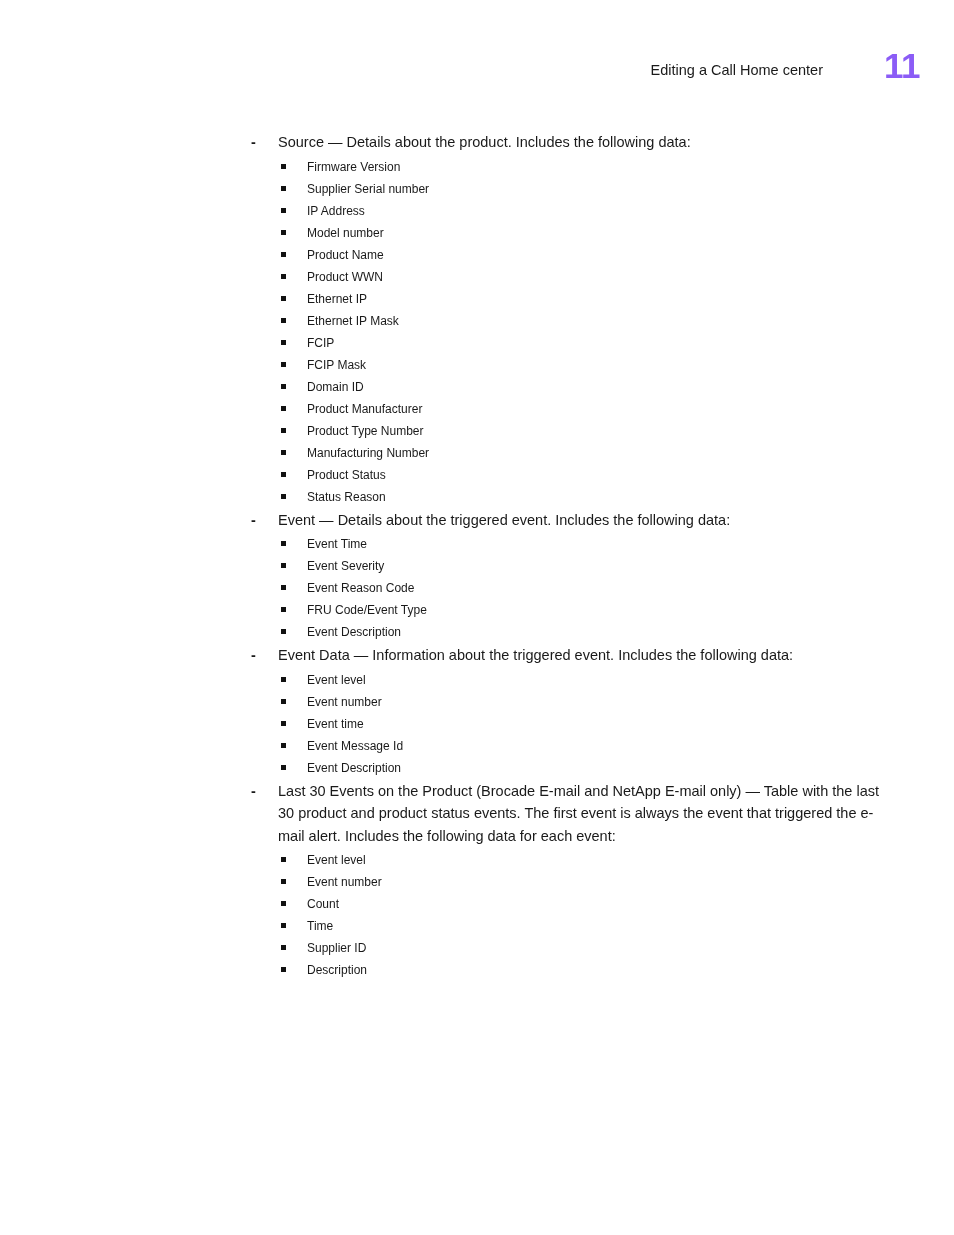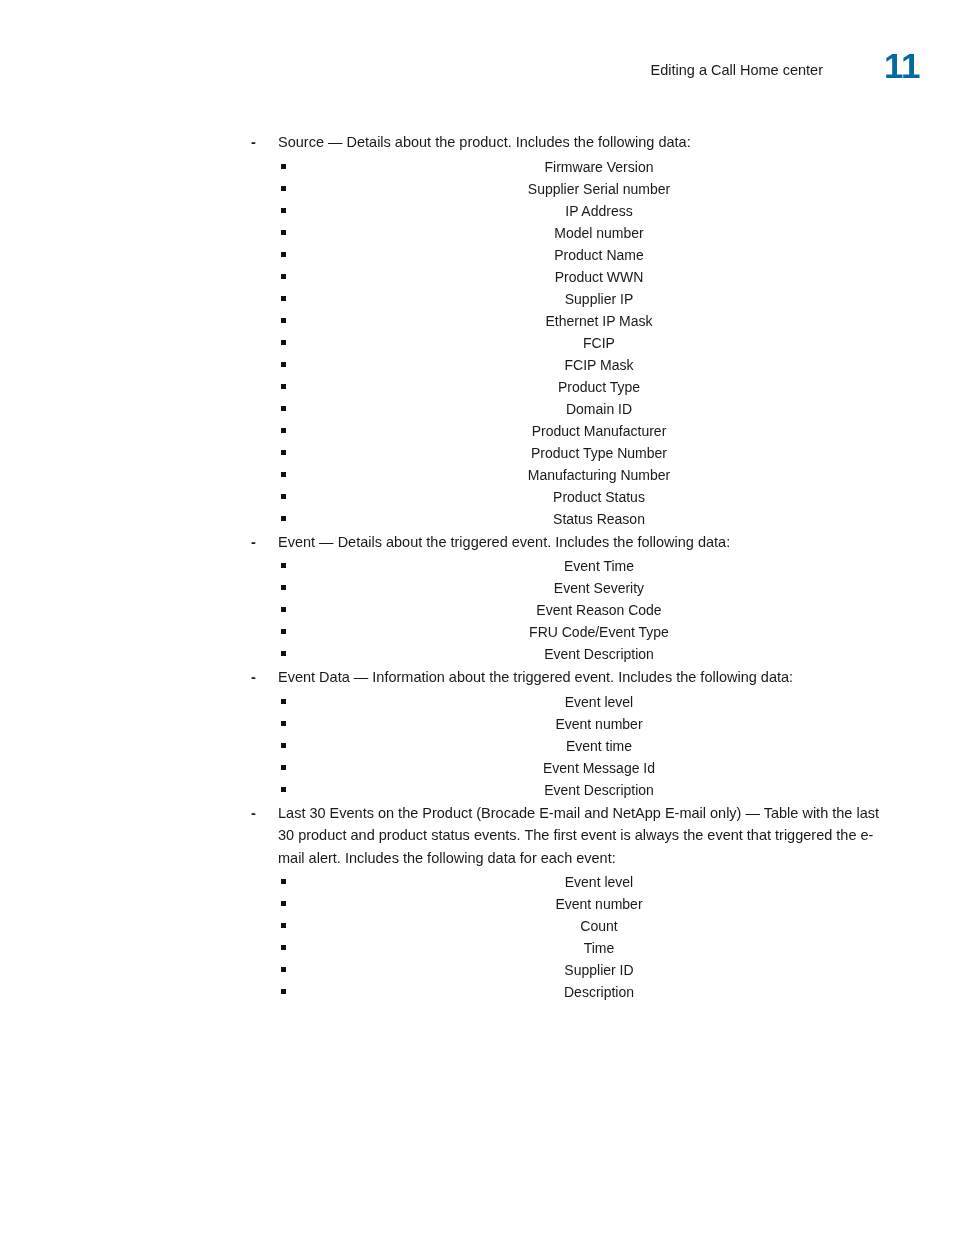--- a/index.html
+++ b/index.html
@@ -42,21 +42,21 @@
     white-space: nowrap;
   }
   .header-folio {
     position: absolute;
     right: 66px;
     top: -8px;
     font-size: 35px;
     font-weight: bold;
     letter-spacing: -0.5px;
     line-height: 44px;
-    color: #0369a1;
+    color: #8b5cf6;
   }
 
   
   .content {
     position: absolute;
     top: 131px;
     left: 251px;
     width: 640px;
   }
 
@@ -84,24 +84,23 @@
 
   
   .sq-list {
     list-style: none;
     margin: 0 0 1px 0;
     padding: 0;
   }
   .sq-item {
     position: relative;
     padding-left: 56px;
-    font-size: 14px;
+    font-size: 12px;
     line-height: 22px;
     color: #1a1a1a;
-    text-align: center;
   }
   .sq-item .sq-marker {
     position: absolute;
     left: 30px;
     top: 8px;
     width: 5px;
     height: 5px;
     background: #111111;
   }
 
@@ -126,25 +125,24 @@
         <span class="dash-marker">-</span>
         <span class="dash-text">Source — Details about the product. Includes the following data:</span>
       </div>
       <ul class="sq-list">
         <li class="sq-item"><span class="sq-marker"></span><span>Firmware Version</span></li>
         <li class="sq-item"><span class="sq-marker"></span><span>Supplier Serial number</span></li>
         <li class="sq-item"><span class="sq-marker"></span><span>IP Address</span></li>
         <li class="sq-item"><span class="sq-marker"></span><span>Model number</span></li>
         <li class="sq-item"><span class="sq-marker"></span><span>Product Name</span></li>
         <li class="sq-item"><span class="sq-marker"></span><span>Product WWN</span></li>
-        <li class="sq-item"><span class="sq-marker"></span><span>Supplier IP</span></li>
+        <li class="sq-item"><span class="sq-marker"></span><span>Ethernet IP</span></li>
         <li class="sq-item"><span class="sq-marker"></span><span>Ethernet IP Mask</span></li>
         <li class="sq-item"><span class="sq-marker"></span><span>FCIP</span></li>
         <li class="sq-item"><span class="sq-marker"></span><span>FCIP Mask</span></li>
-        <li class="sq-item"><span class="sq-marker"></span><span>Product Type</span></li>
         <li class="sq-item"><span class="sq-marker"></span><span>Domain ID</span></li>
         <li class="sq-item"><span class="sq-marker"></span><span>Product Manufacturer</span></li>
         <li class="sq-item"><span class="sq-marker"></span><span>Product Type Number</span></li>
         <li class="sq-item"><span class="sq-marker"></span><span>Manufacturing Number</span></li>
         <li class="sq-item"><span class="sq-marker"></span><span>Product Status</span></li>
         <li class="sq-item"><span class="sq-marker"></span><span>Status Reason</span></li>
       </ul>
     </div>
 
     <div class="group">

